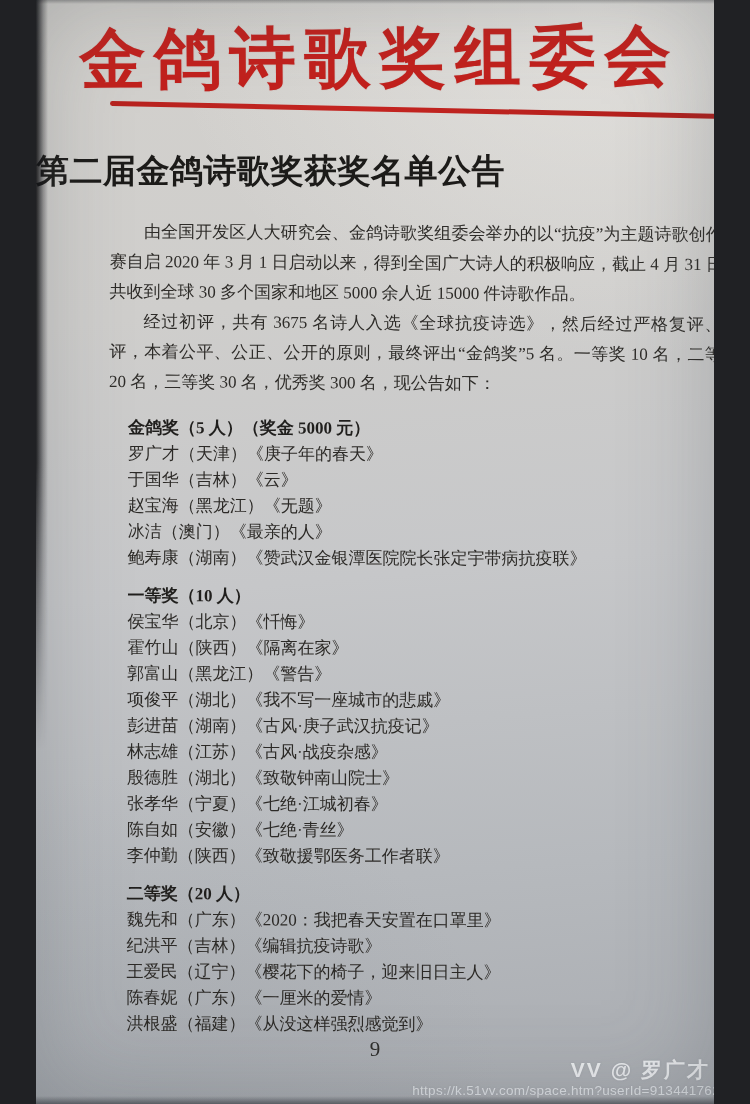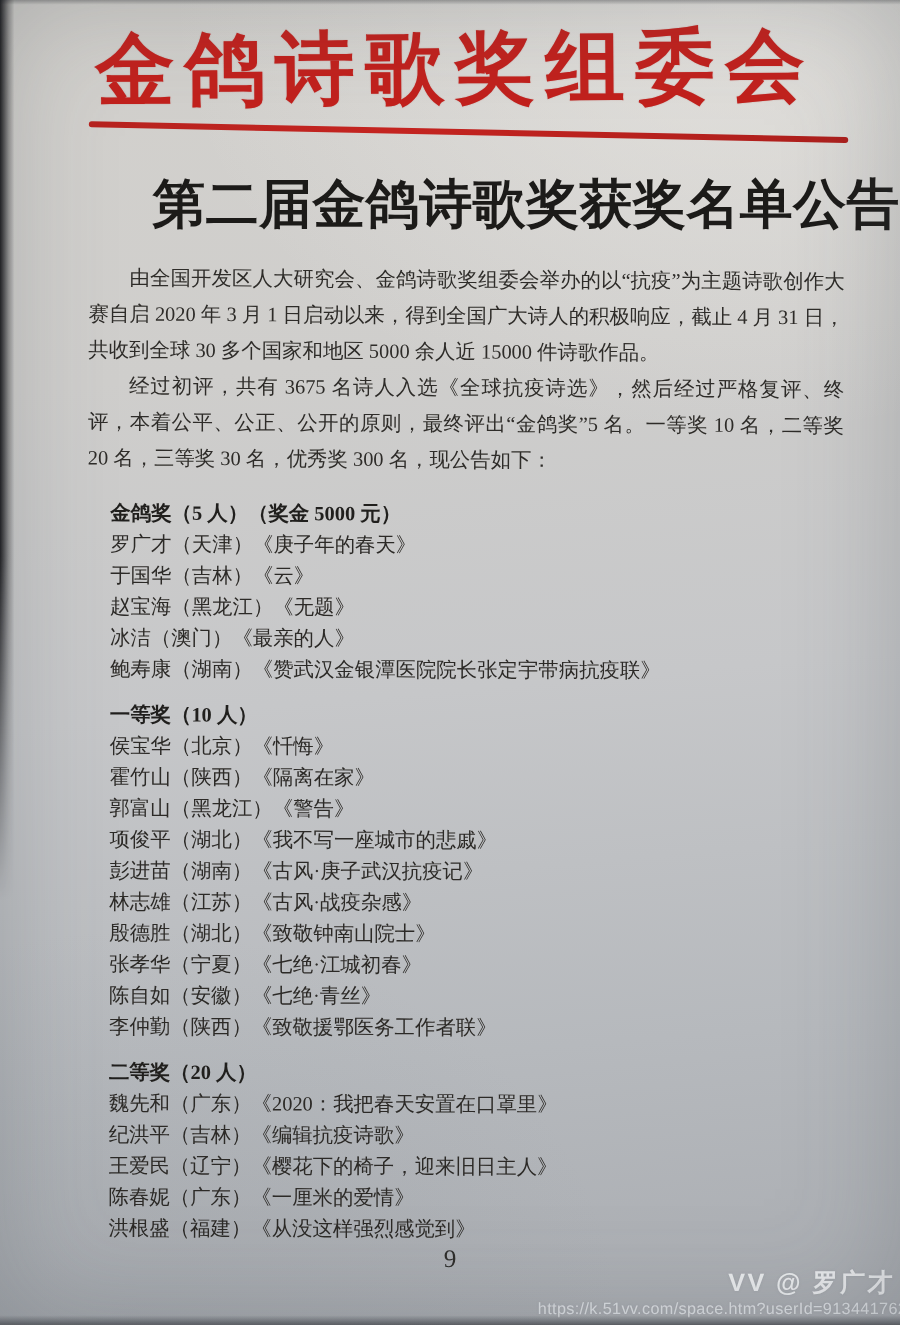--- a/index.html
+++ b/index.html
@@ -1,18 +1,18 @@
 <!DOCTYPE html>
 <html><head>
 <meta charset="utf-8">
 <style>
   html,body{margin:0;padding:0;background:#202124;}
   .photo{
     position:relative;
-    width:750px;height:1104px;
+    width:678px;height:1104px;
     margin:0 auto;
     overflow:hidden;
     font-family:"Liberation Serif","DejaVu Serif",serif;
     background:
       radial-gradient(115% 60% at 82% 0%, rgba(240,238,234,0.55) 0%, rgba(240,238,234,0) 55%),
       radial-gradient(90% 50% at 15% 100%, rgba(138,144,150,0.22) 0%, rgba(138,144,150,0) 60%),
       linear-gradient(175deg,#d3d1cd 0%,#cfcecc 28%,#c6c7c9 52%,#b6b9bd 78%,#a9acb1 100%);
   }
   .vignette{position:absolute;inset:0;pointer-events:none;
     box-shadow:inset 0 0 95px rgba(70,76,84,0.28);}
@@ -36,25 +36,24 @@
     white-space:nowrap;
   }
   .divider{
     position:absolute;top:101px;left:74px;width:633px;height:5px;
     background:linear-gradient(to right,#b7231f,#c42420 40%,#ad1f1c);
     border-radius:3px;
     transform:rotate(1.2deg);transform-origin:left center;
   }
   .doc-title{
     position:absolute;top:150px;left:0;right:0;
-    text-align:right;
-    font-size:44px;line-height:42px;font-weight:700;
+    text-align:left;
+    font-size:33px;line-height:42px;font-weight:700;
     letter-spacing:0.5px;color:#1c1b19;
     white-space:nowrap;
-    padding-left:27px;
   }
   .paragraphs{
     position:absolute;top:217px;left:74px;width:630px;
     font-size:17px;line-height:30px;
     color:#2e2c29;text-align:justify;
     transform:rotate(0.3deg);transform-origin:left top;
   }
   .paragraphs p{margin:0;text-indent:2em;}
   .sections{
     position:absolute;top:415px;left:92px;width:615px;

